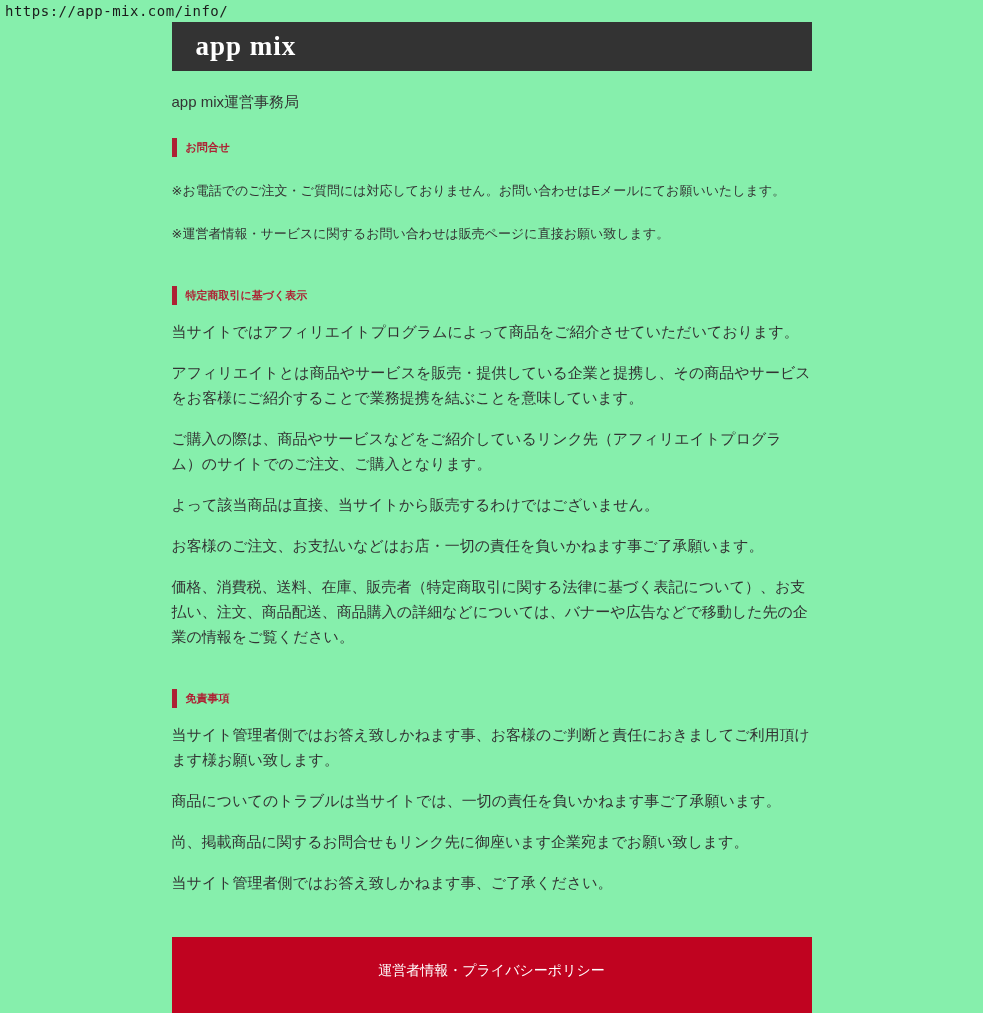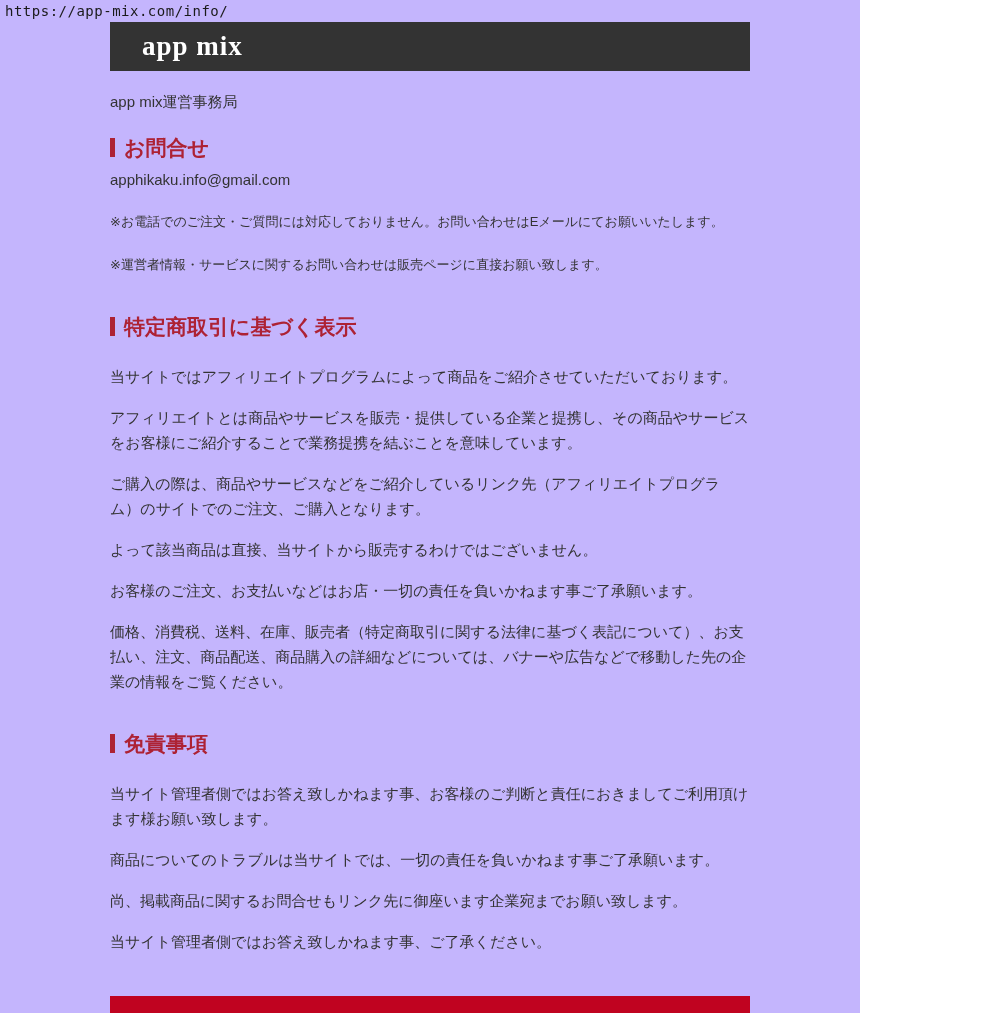--- a/index.html
+++ b/index.html
@@ -3,24 +3,24 @@
 <meta charset="utf-8">
 <style>
   html, body {
     margin: 0;
     padding: 0;
     background: #ffffff;
     font-family: "Liberation Sans", "DejaVu Sans", sans-serif;
     color: #333333;
   }
   .page {
-    width: 860px;
+    width: 983px;
     height: 1013px;
     position: relative;
-    background: #c4b5fd;
+    background: #86efac;
     overflow: hidden;
   }
   .url-text {
     font-size: 14px;
     color: #1a1a1a;
     padding: 3px 0 0 5px;
     letter-spacing: 0.5px;
     font-family: "DejaVu Sans Mono", monospace;
   }
   .container {
@@ -32,31 +32,31 @@
     height: 49px;
     margin-top: 3px;
     display: flex;
     align-items: center;
   }
   .site-title {
     font-family: "Liberation Serif", "DejaVu Serif", serif;
     font-weight: bold;
     color: #ffffff;
     font-size: 27px;
-    margin: 12px;
+    margin: 4px;
     padding-left: 20px;
     letter-spacing: 1px;
   }
   .operator {
     margin: 22px 0 0 0;
     font-size: 15px;
   }
   .sec-heading {
     margin: 0;
-    font-size: 21px;
+    font-size: 11px;
     font-weight: bold;
     color: #ad2234;
     border-left: 5px solid #ad2234;
     padding-left: 9px;
     line-height: 19px;
   }
   .mt-contact   { margin-top: 26px; }
   .mt-section   { margin-top: 43px; }
   .mt-section2  { margin-top: 40px; }
   .email {
@@ -68,21 +68,21 @@
     font-size: 13px;
     line-height: 19px;
     color: #333333;
   }
   .para {
     margin: 16px 0 0 0;
     font-size: 15px;
     line-height: 25px;
     color: #333333;
   }
-  .para.first { margin-top: 28px; }
+  .para.first { margin-top: 14px; }
   .site-footer {
     background: #c00320;
     margin-top: 42px;
     height: 93px;
     box-sizing: border-box;
     padding-top: 24px;
     text-align: center;
     color: #ffffff;
   }
   .footer-link {
@@ -103,21 +103,20 @@
   <div class="container">
 
     <header class="site-header">
       <h1 class="site-title">app mix</h1>
     </header>
 
     <p class="operator">app mix運営事務局</p>
 
     <section>
       <h2 class="sec-heading mt-contact">お問合せ</h2>
-      <p class="email">apphikaku.info@gmail.com</p>
       <p class="note">※お電話でのご注文・ご質問には対応しておりません。お問い合わせはEメールにてお願いいたします。</p>
       <p class="note">※運営者情報・サービスに関するお問い合わせは販売ページに直接お願い致します。</p>
     </section>
 
     <section>
       <h2 class="sec-heading mt-section">特定商取引に基づく表示</h2>
       <p class="para first">当サイトではアフィリエイトプログラムによって商品をご紹介させていただいております。</p>
       <p class="para">アフィリエイトとは商品やサービスを販売・提供している企業と提携し、その商品やサービスをお客様にご紹介することで業務提携を結ぶことを意味しています。</p>
       <p class="para">ご購入の際は、商品やサービスなどをご紹介しているリンク先（アフィリエイトプログラム）のサイトでのご注文、ご購入となります。</p>
       <p class="para">よって該当商品は直接、当サイトから販売するわけではございません。</p>

